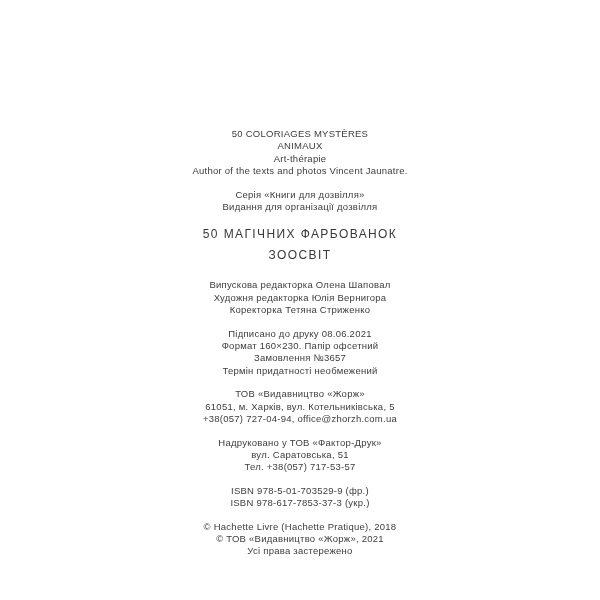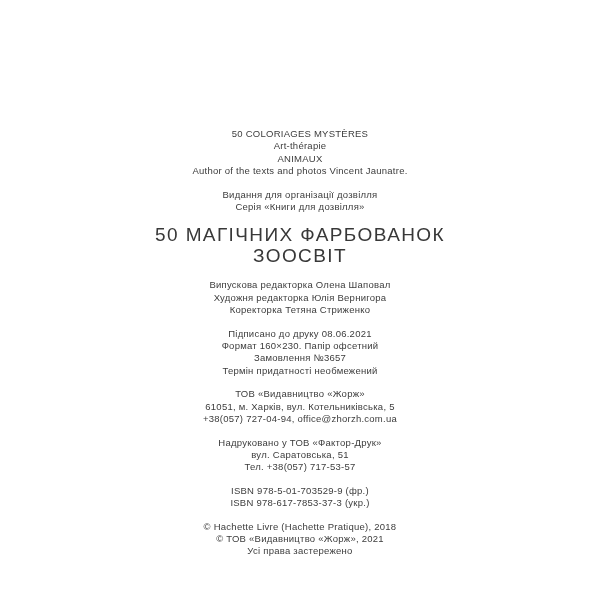--- a/index.html
+++ b/index.html
@@ -32,41 +32,41 @@
     font-weight: 300;
     letter-spacing: 0.25px;
     color: #3c3c3c;
     white-space: nowrap;
   }
   .block.title-block {
     margin-top: 3px;
     margin-bottom: 13px;
   }
   .block.title-block p {
-    font-size: 19px;
+    font-size: 12px;
     line-height: 21px;
     letter-spacing: 1.4px;
     color: #383838;
   }
 </style>
 </head>
 <body>
 
 <main class="page">
 
   <section class="block">
     <p>50 COLORIAGES MYSTÈRES</p>
+    <p>ANIMAUX</p>
     <p>Art-thérapie</p>
-    <p>ANIMAUX</p>
     <p>Author of the texts and photos Vincent Jaunatre.</p>
   </section>
 
   <section class="block">
+    <p>Серія «Книги для дозвілля»</p>
     <p>Видання для організації дозвілля</p>
-    <p>Серія «Книги для дозвілля»</p>
   </section>
 
   <section class="block title-block">
     <p>50 МАГІЧНИХ ФАРБОВАНОК</p>
     <p>ЗООСВІТ</p>
   </section>
 
   <section class="block">
     <p>Випускова редакторка Олена Шаповал</p>
     <p>Художня редакторка Юлія Вернигора</p>

